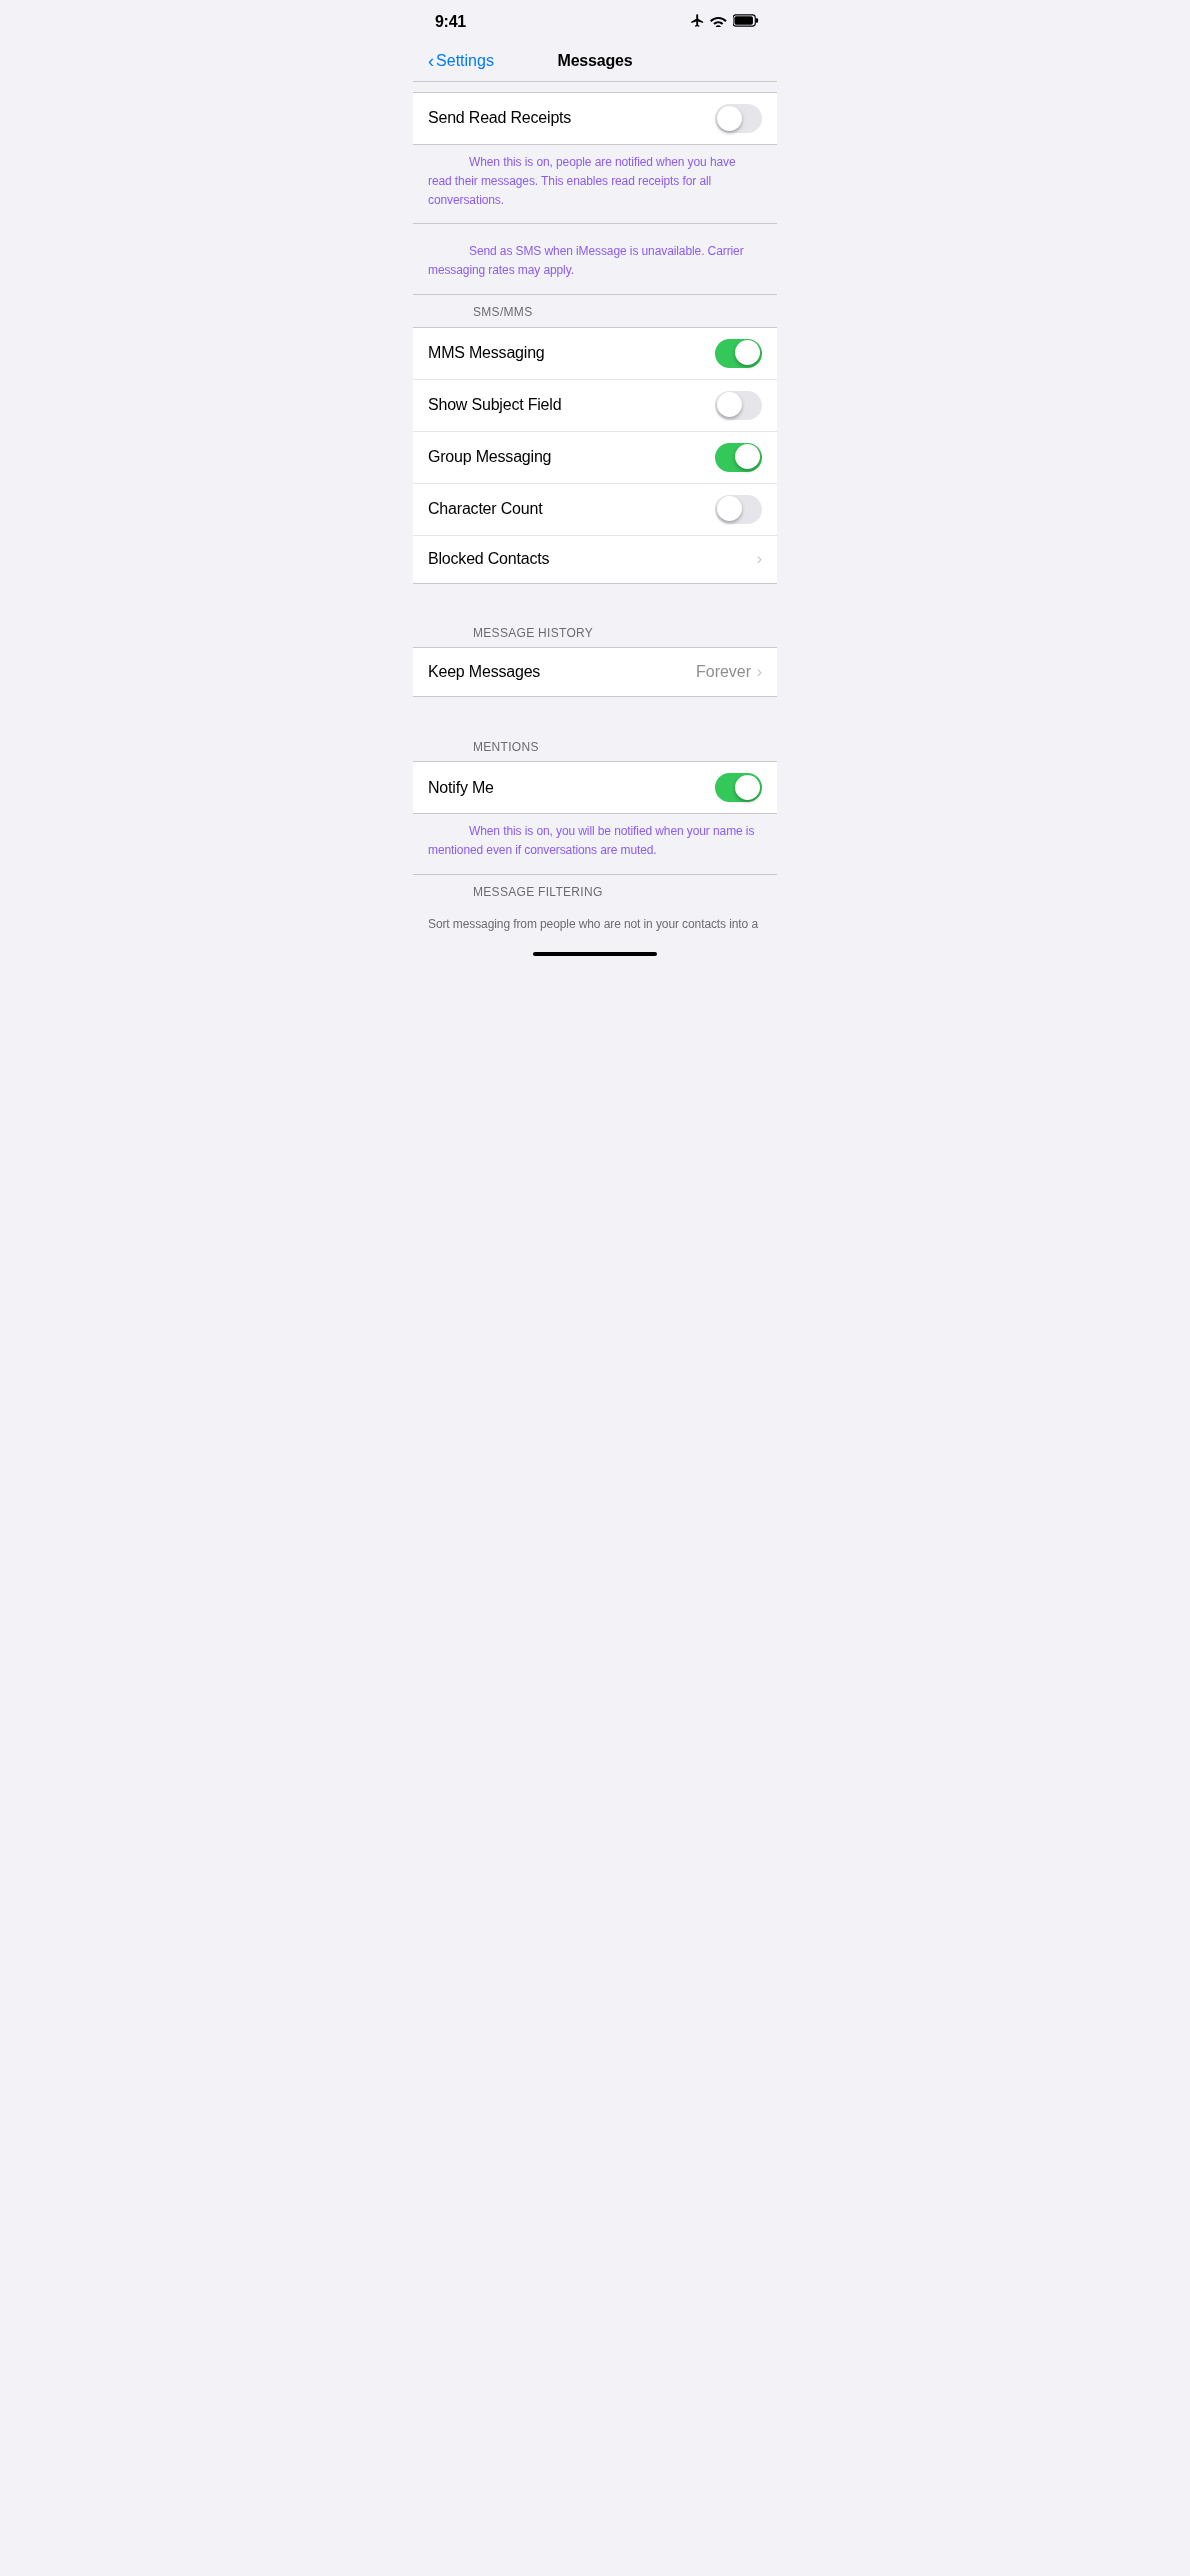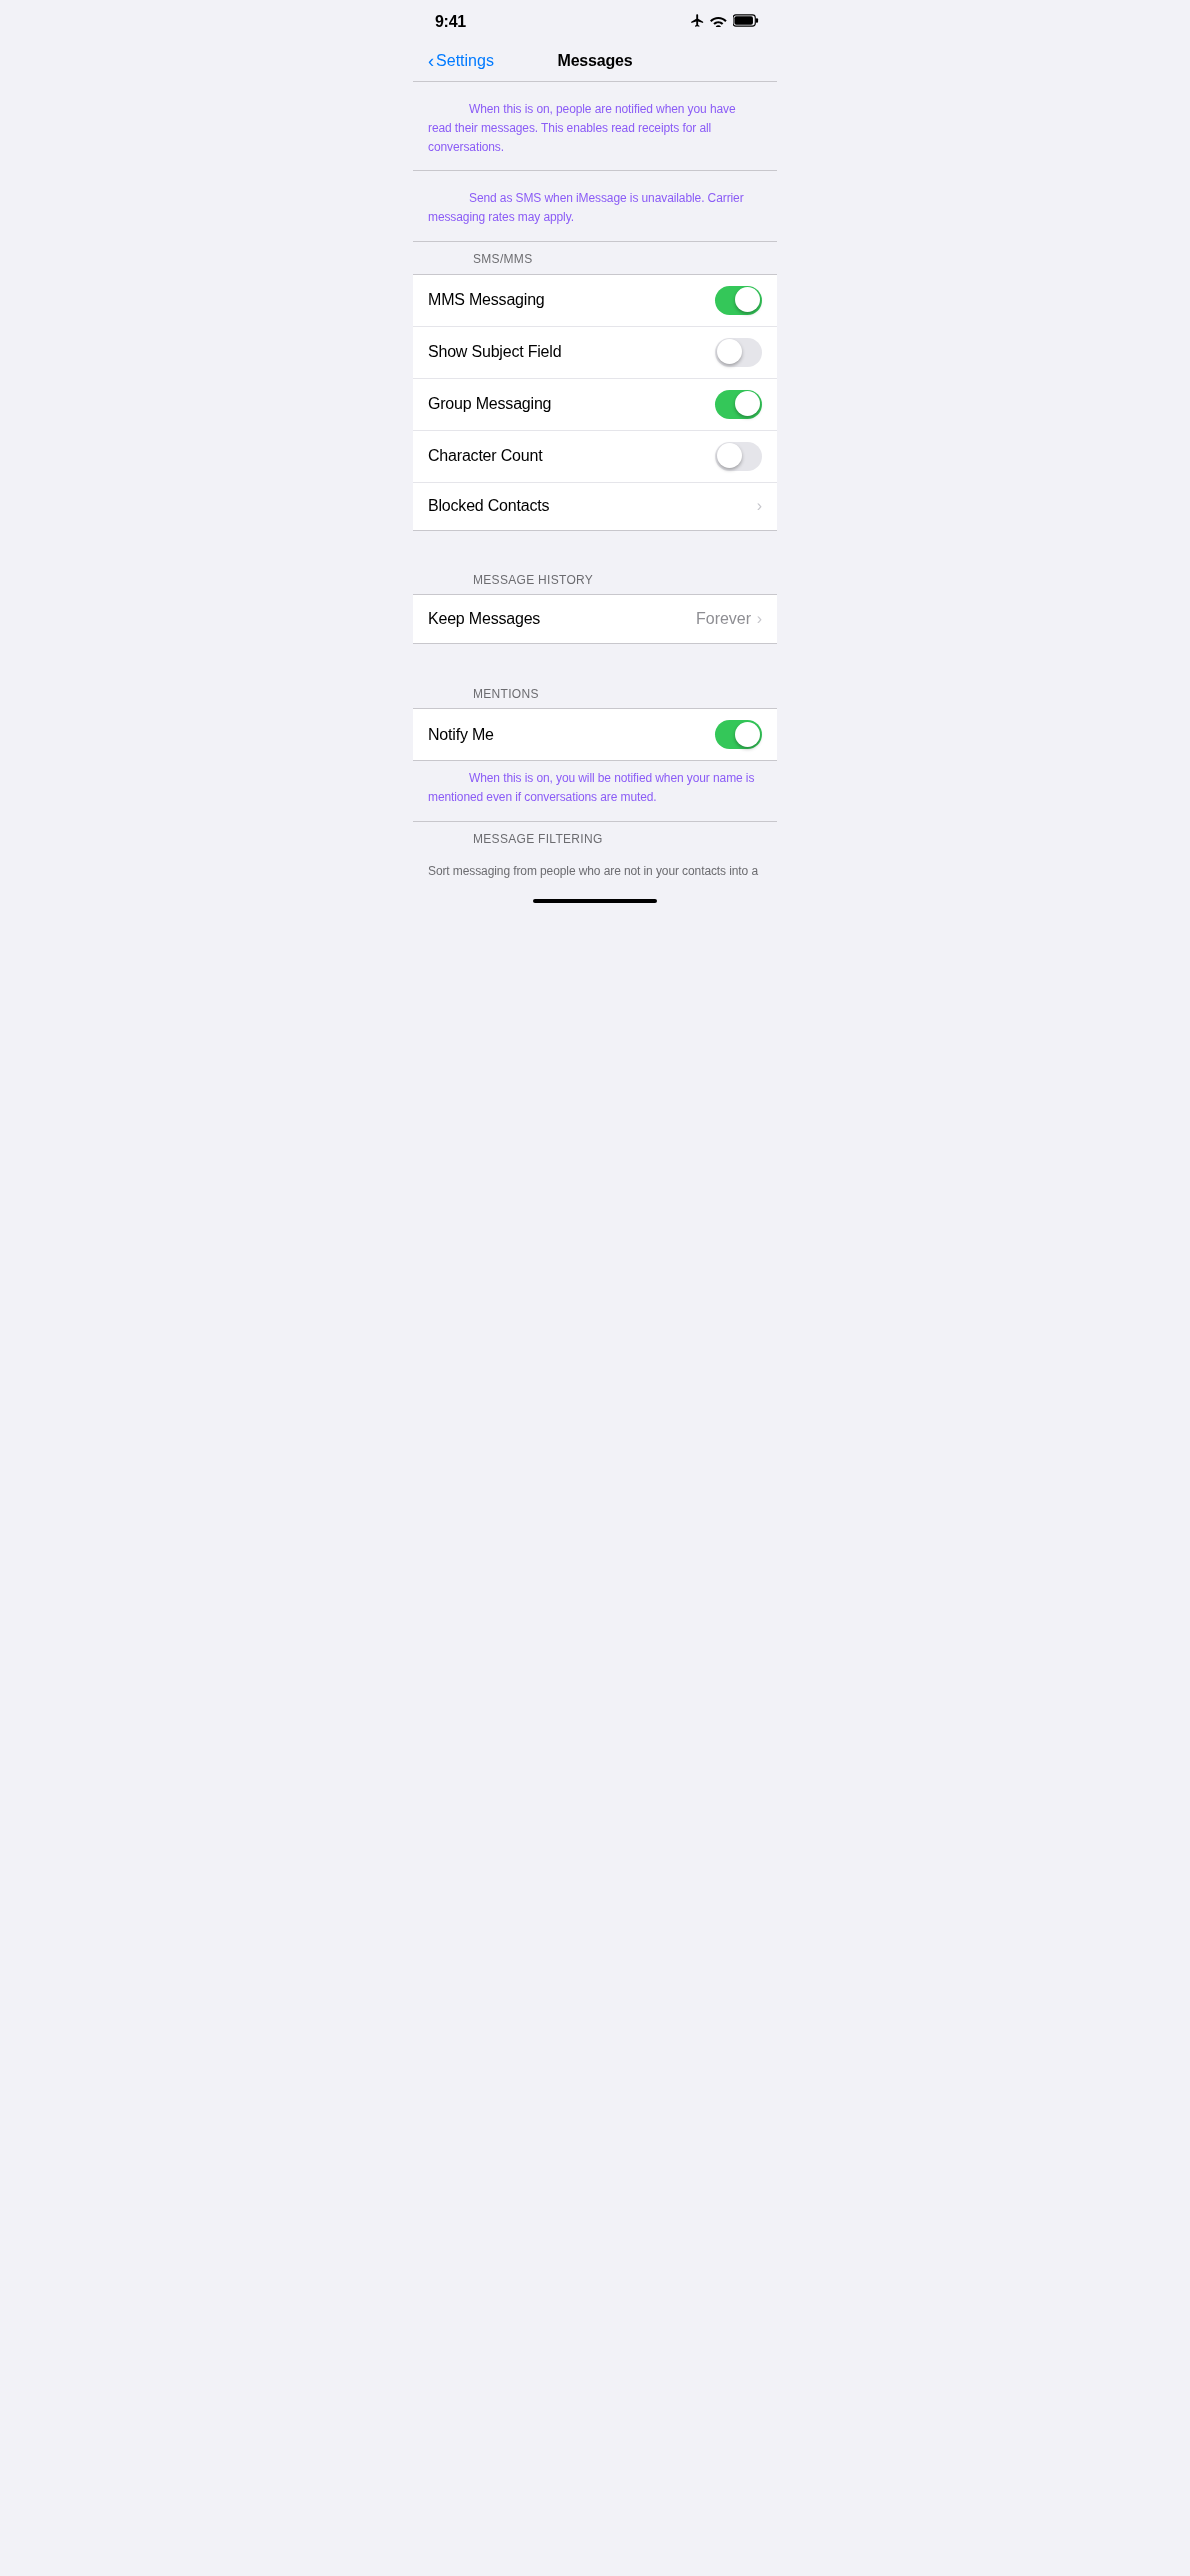--- a/index.html
+++ b/index.html
@@ -258,20 +258,28 @@
     <span class="nav-back-chevron">‹</span>
     <span>Settings</span>
   </div>
   <span class="nav-title">Messages</span>
 </div>
 
 <div class="settings-content">
 
   <div class="section-gap-small"></div>
 
+  <div class="settings-group">
+    <div class="settings-row">
+      <span class="settings-row-label">Send Read Receipts</span>
+      <div class="toggle off">
+        <div class="toggle-knob"></div>
+      </div>
+    </div>
+  </div>
   <div class="description-block">
     <span class="description-text">When this is on, people are notified when you have read their messages. This enables read receipts for all conversations.</span>
   </div>
 
   <div class="section-gap-small"></div>
 
   <div class="description-block">
     <span class="description-text">Send as SMS when iMessage is unavailable. Carrier messaging rates may apply.</span>
   </div>
 

